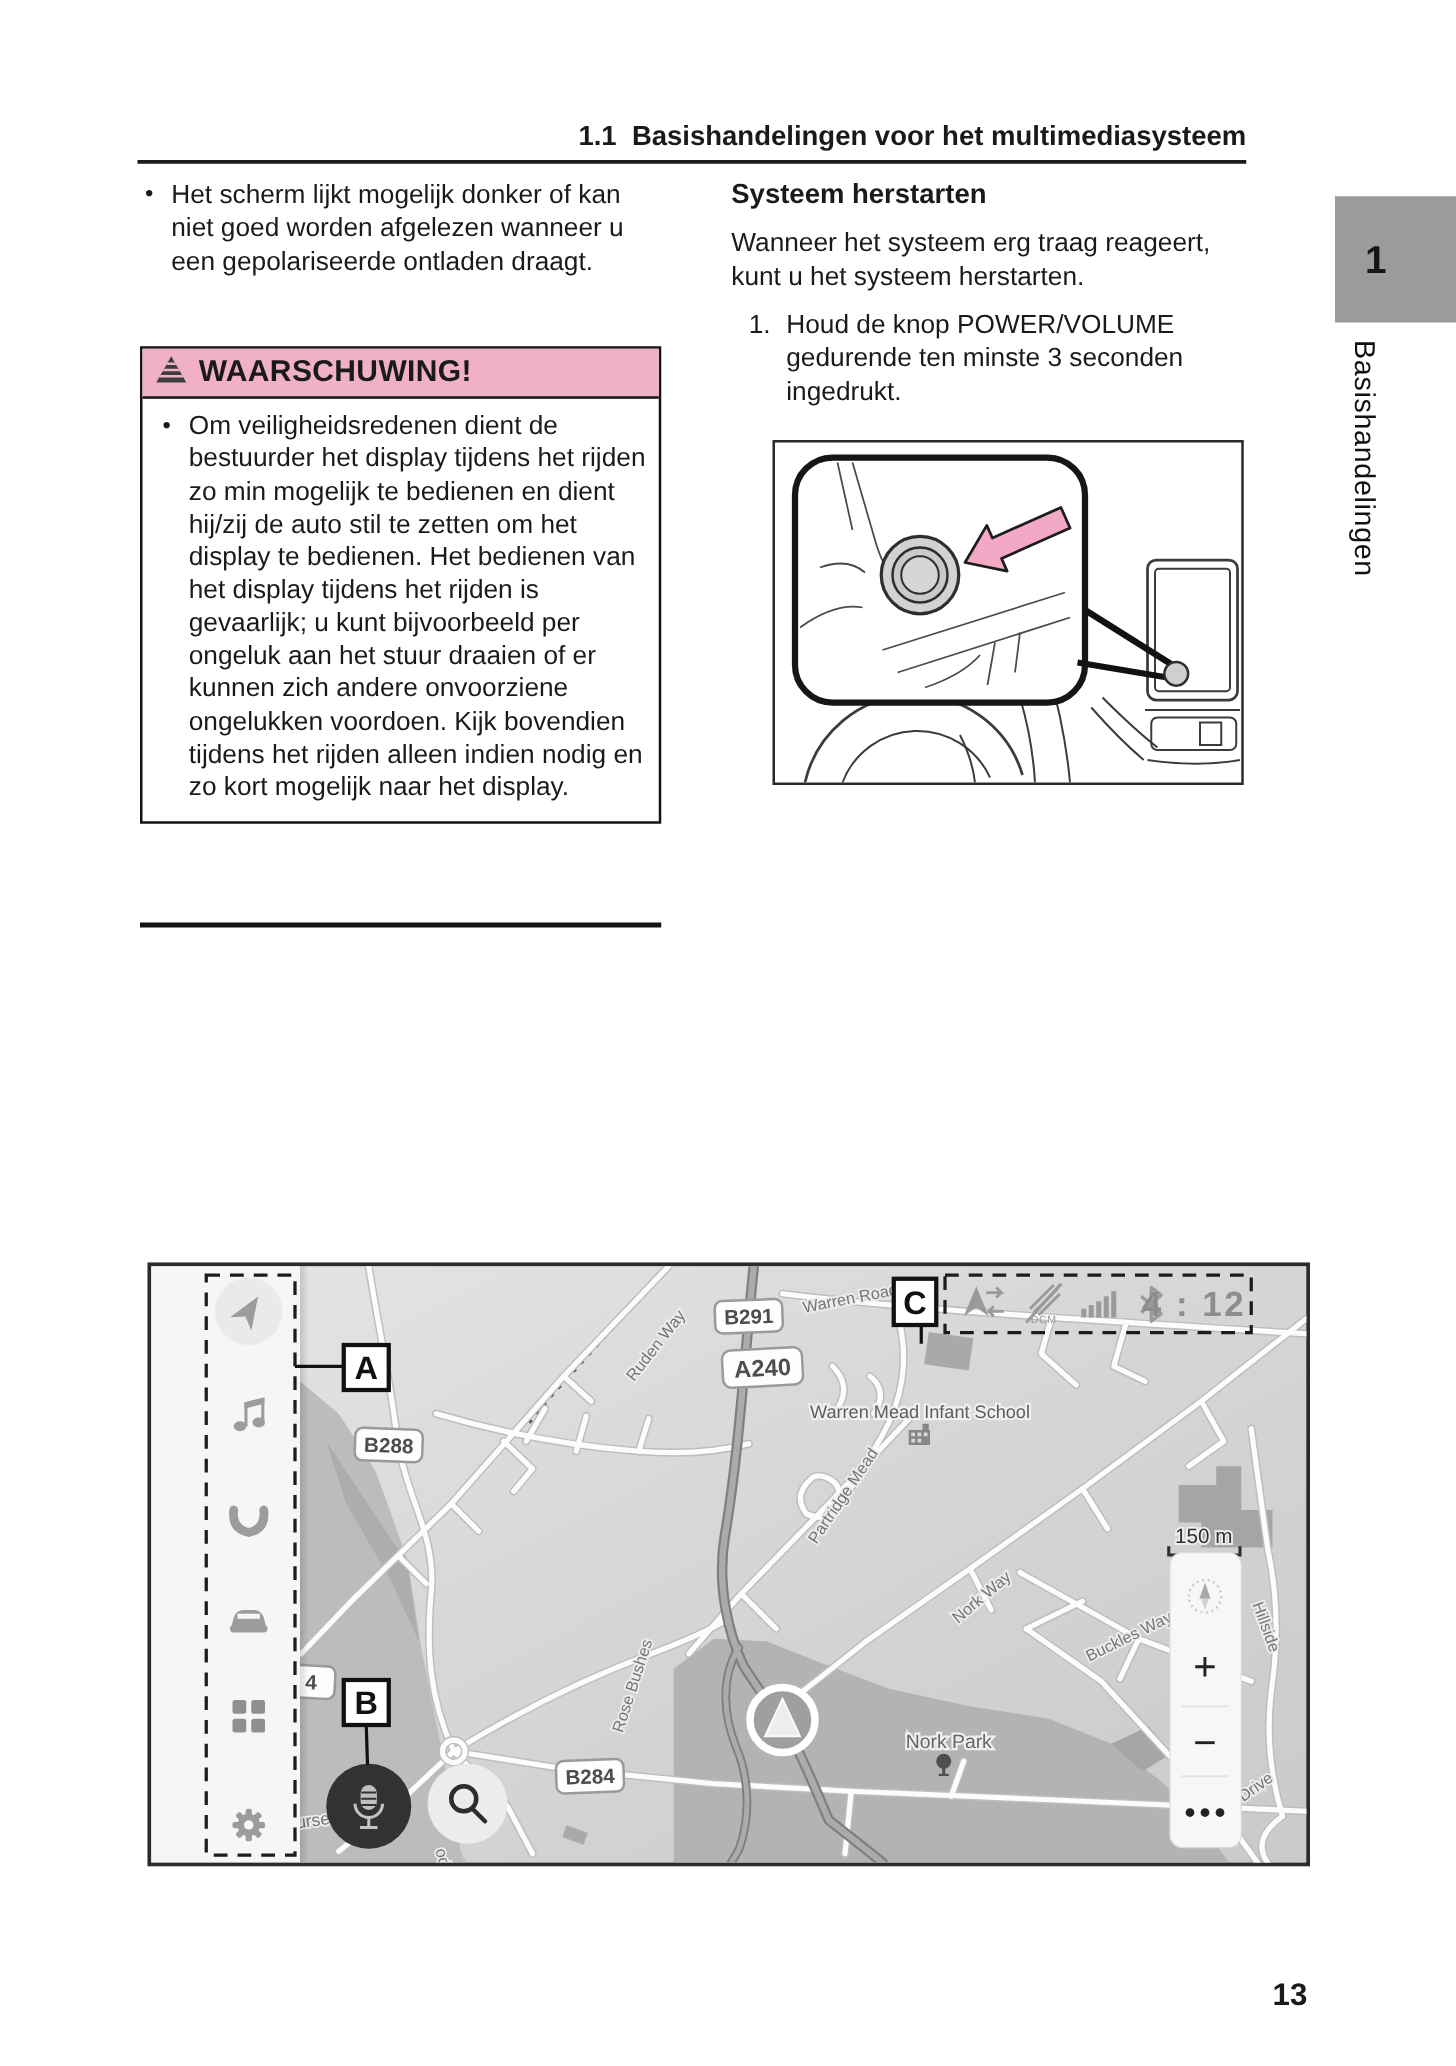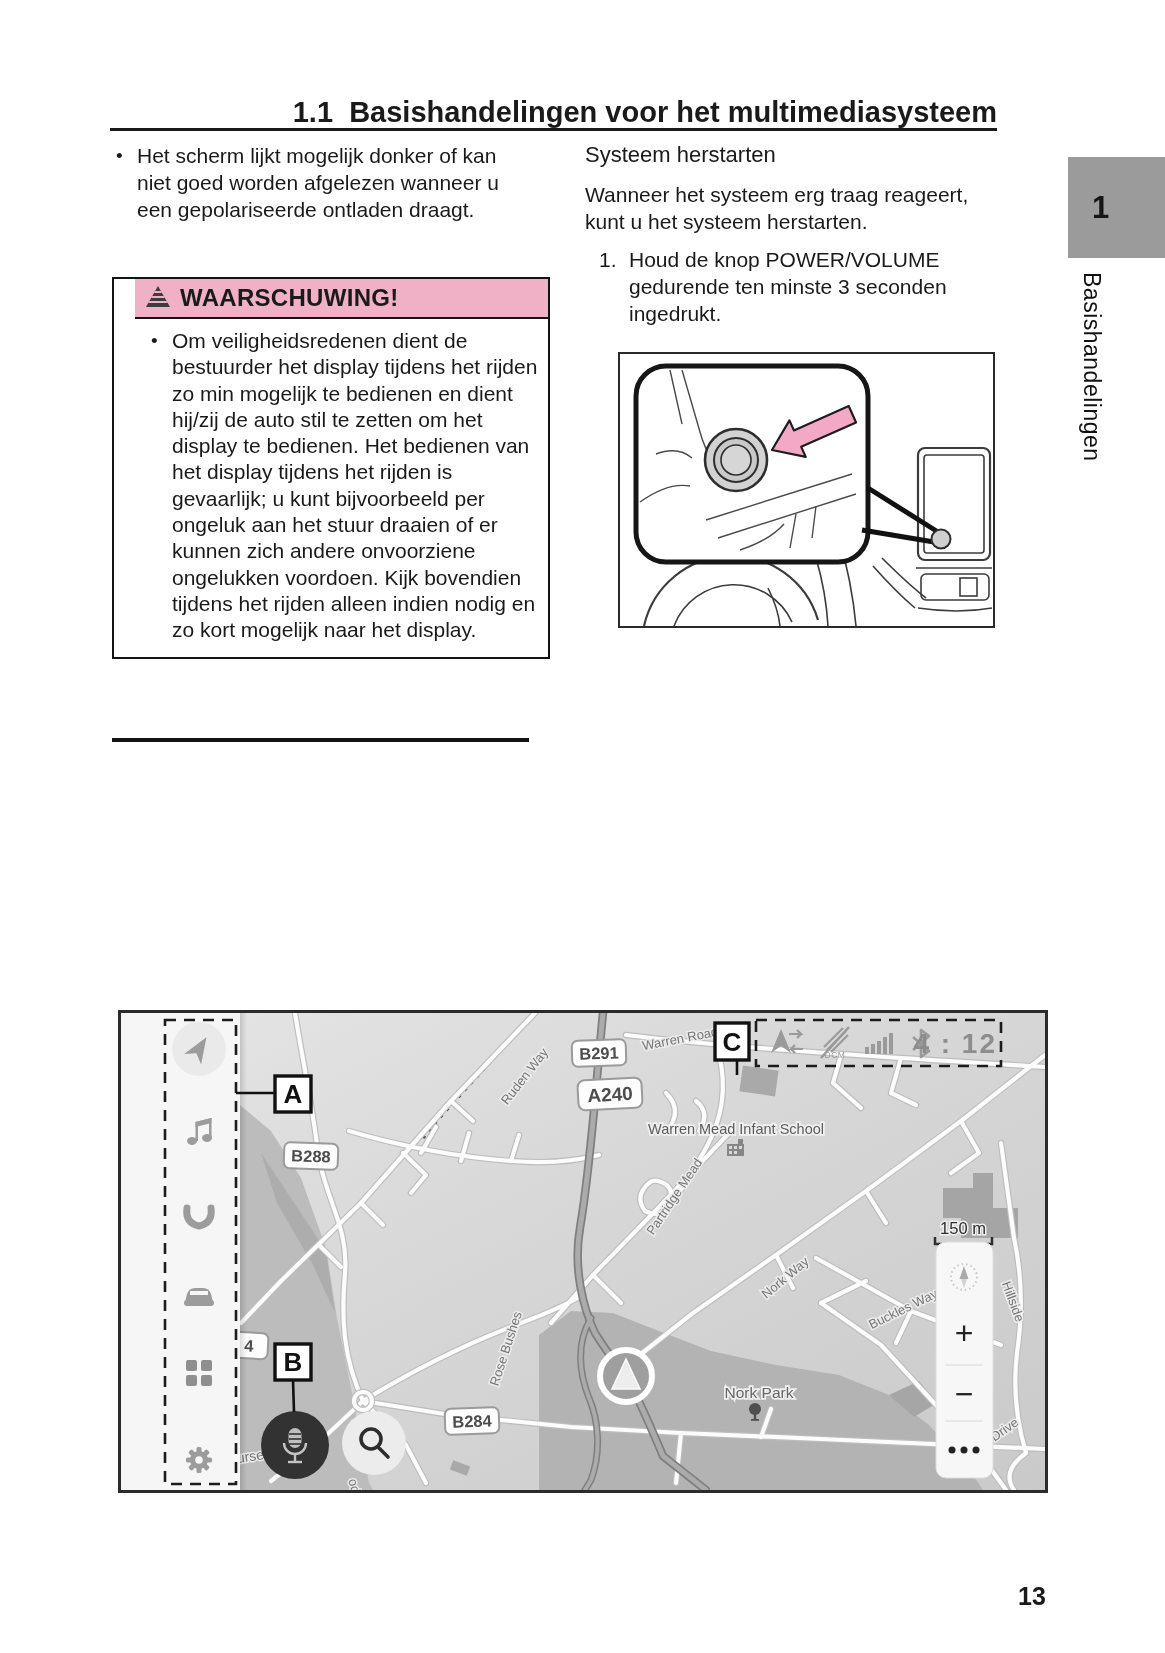--- a/index.html
+++ b/index.html
@@ -1,36 +1,36 @@
 <!DOCTYPE html>
 <html><head>
 <meta charset="utf-8">
 <style>
   html,body{margin:0;padding:0;background:#888;}
   #page{position:relative;width:1165px;height:1653px;background:#ffffff;
         font-family:"Liberation Sans",sans-serif;color:#1a1a1a;overflow:hidden;}
   .abs{position:absolute;}
   
-  #hdr-title{left:112px;top:96px;width:885px;text-align:right;font-size:29px;font-weight:bold;white-space:pre-wrap;}
+  #hdr-title{left:112px;top:96px;width:885px;text-align:right;font-size:22px;font-weight:bold;white-space:pre-wrap;}
   #hdr-rule{left:110px;top:128px;width:887px;height:2.5px;background:#1a1a1a;}
   
   .body-txt{font-size:21px;line-height:27px;}
   ul.dotlist{margin:0;padding:0;list-style:none;}
   ul.dotlist li{position:relative;padding-left:25px;}
   ul.dotlist li::before{content:"•";position:absolute;left:4px;font-size:19px;}
   #left-para{left:112px;top:142px;width:418px;}
   .alertbox{border:2.5px solid #141414;}
   .alert-head{display:flex;align-items:center;gap:9px;border-bottom:2.3px solid #141414;padding:5px 10px;}
   .alert-title{font-size:24px;font-weight:bold;letter-spacing:.3px;}
   .alert-body{padding:9px 8px 13px 12px;font-size:21px;line-height:26.3px;}
-  #warn-box{left:112px;top:277px;width:413px;padding-left:21px;}
+  #warn-box{left:112px;top:277px;width:413px;}
   #warn-box .alert-head{background:#f0b1c7;}
   #note-box{left:112px;top:738px;width:413px;}
   #note-box .alert-head{background:#ffffff;}
-  #right-head{left:585px;top:142px;font-size:22px;font-weight:normal;}
+  #right-head{left:585px;top:142px;font-size:22px;font-weight:bold;}
   #right-para{left:585px;top:181px;width:412px;}
   #right-step{left:599px;top:246px;width:400px;display:flex;}
   #right-step .num{width:30px;flex:0 0 30px;}
   #illustration{left:618px;top:352px;width:377px;height:276px;border:2px solid #2a2a2a;box-sizing:border-box;background:#fff;}
   
   #chap-tab{left:1068px;top:157px;width:97px;height:101px;background:#9b9b9b;display:flex;align-items:center;}
   #chap-tab span{font-size:31px;font-weight:bold;color:#161616;margin-left:24px;}
   #chap-vert{left:1078px;top:272px;height:215px;writing-mode:vertical-rl;font-size:23px;color:#111;letter-spacing:.5px;}
   
   #sec-head{left:112px;top:936px;font-size:25.5px;font-weight:bold;white-space:pre-wrap;}

